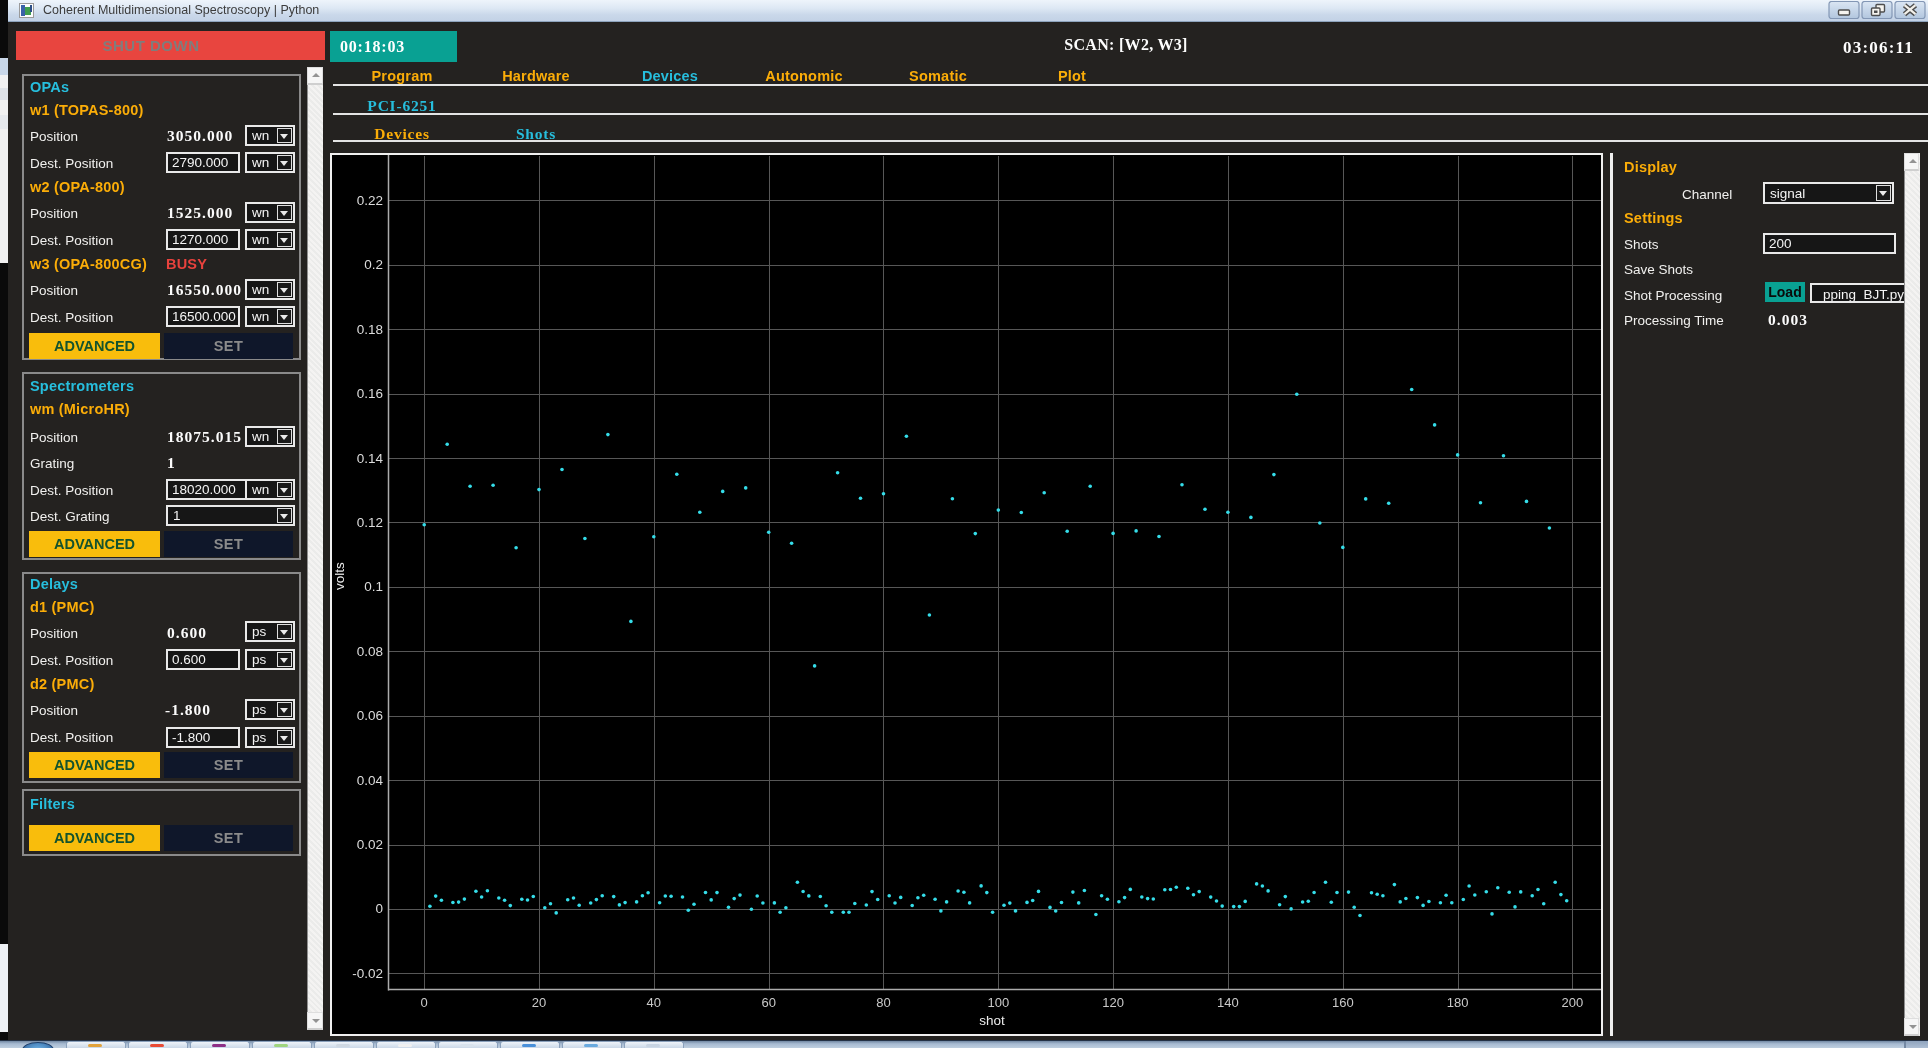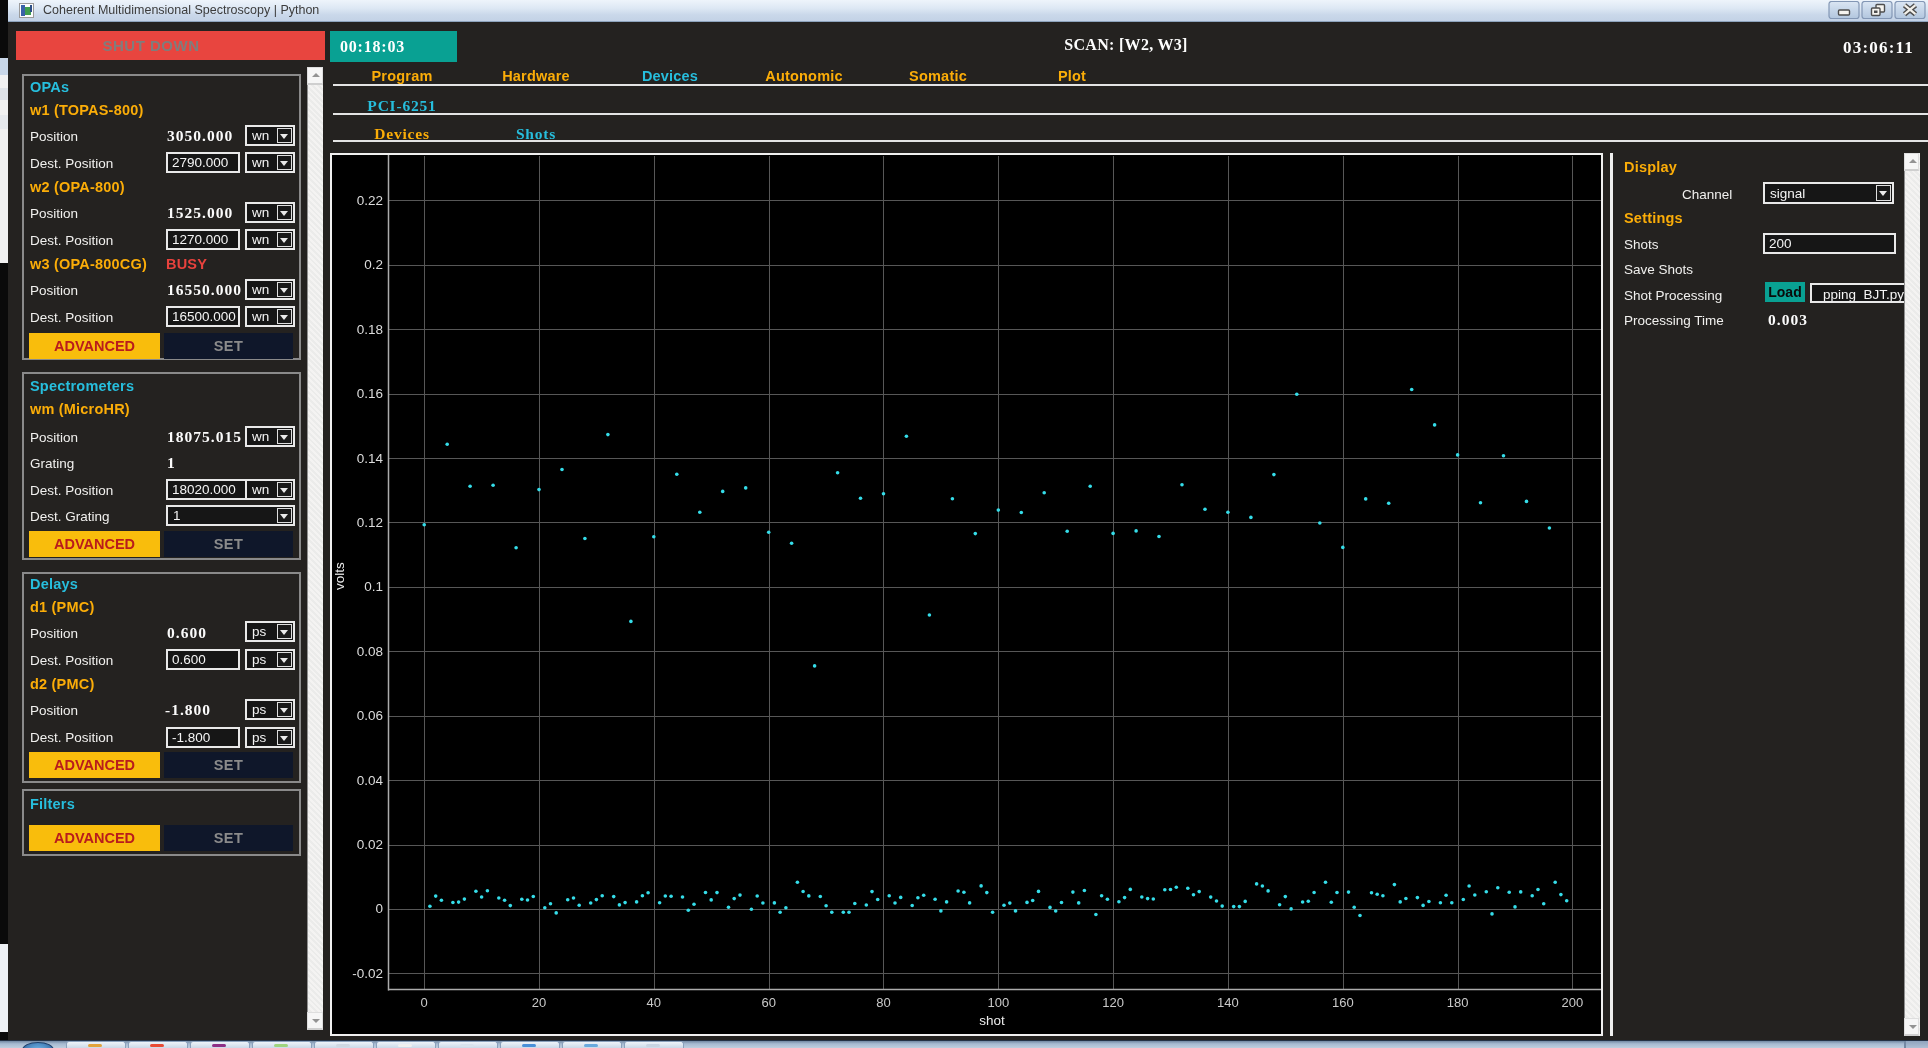--- a/index.html
+++ b/index.html
@@ -12,21 +12,21 @@
   .cy{color:#27bedd;}
   .or{color:#fbad08;}
   .hd{font-family:"Liberation Sans",sans-serif;font-weight:bold;font-size:14.5px;white-space:nowrap;letter-spacing:0.2px;margin-top:-1.5px;}
   .grp{position:absolute;border:2px solid #8a8a8a;background:transparent;box-sizing:border-box;}
   .combo{position:absolute;box-sizing:border-box;border:2px solid #e9e9e9;background:#161616;}
   .combo .tx{position:absolute;left:5px;top:1px;font-size:13.5px;color:#f4f4f4;}
   .combo .ab{position:absolute;right:1px;top:1px;bottom:1px;width:15px;background:#191919;border:1.5px solid #dedede;box-sizing:border-box;}
   .combo .ab:after{content:"";position:absolute;left:1.5px;top:4.5px;border-left:4.5px solid transparent;border-right:4.5px solid transparent;border-top:5.5px solid #e9e9e9;}
   .inp{position:absolute;box-sizing:border-box;border:2px solid #e9e9e9;background:#161616;font-size:13.5px;color:#f4f4f4;white-space:nowrap;overflow:hidden;}
   .inp span{position:absolute;left:4px;top:1px;}
-  .advb{position:absolute;background:#f9bd0c;color:#b91c1c;font-weight:bold;font-size:14.5px;text-align:center;font-family:"Liberation Sans",sans-serif;}
+  .advb{position:absolute;background:#f9bd0c;color:#14532d;font-weight:bold;font-size:14.5px;text-align:center;font-family:"Liberation Sans",sans-serif;}
   .setb{position:absolute;background:#0f172a;color:#8b8b8b;font-family:"Liberation Sans",sans-serif;font-weight:bold;font-size:14.5px;text-align:center;letter-spacing:0.5px;}
   .hline{position:absolute;left:333px;width:1595px;height:2px;background:#e4e4e4;}
   .tab{position:absolute;top:67px;width:140px;text-align:center;font-family:"Liberation Serif",serif;font-weight:bold;font-size:15.5px;letter-spacing:0.8px;}
   .tab1{position:absolute;top:68px;width:140px;text-align:center;font-family:"Liberation Sans",sans-serif;font-weight:bold;font-size:14.5px;letter-spacing:0.2px;}
   .sbar{position:absolute;width:16px;background:repeating-linear-gradient(45deg,#f4f3f2 0 2px,#ebebea 2px 4px);border-left:1px solid #8e8e8e;box-sizing:border-box;}
   .sbtn{position:absolute;left:0;width:16px;height:18px;background:#f6f6f6;border:1px solid #dedede;border-bottom:2px solid #cfcfcf;box-sizing:border-box;}
   .tri-up{position:absolute;left:3.5px;top:5px;border-left:4px solid transparent;border-right:4px solid transparent;border-bottom:4.5px solid #939393;}
   .tri-dn{position:absolute;left:3.5px;top:6px;border-left:4px solid transparent;border-right:4px solid transparent;border-top:4.5px solid #939393;}
 </style>
 </head>

